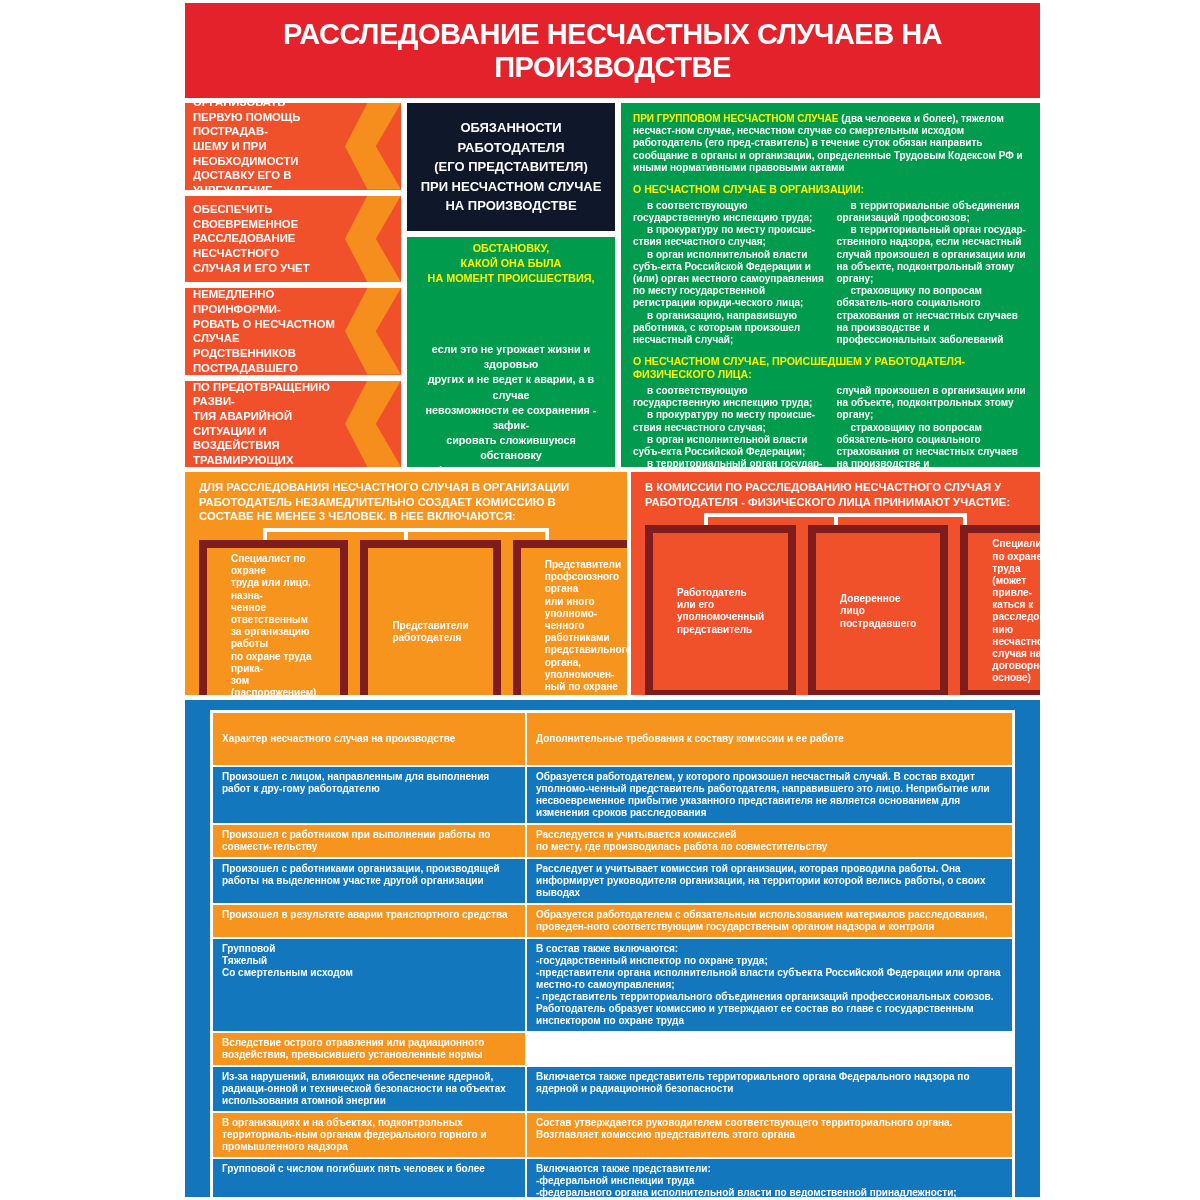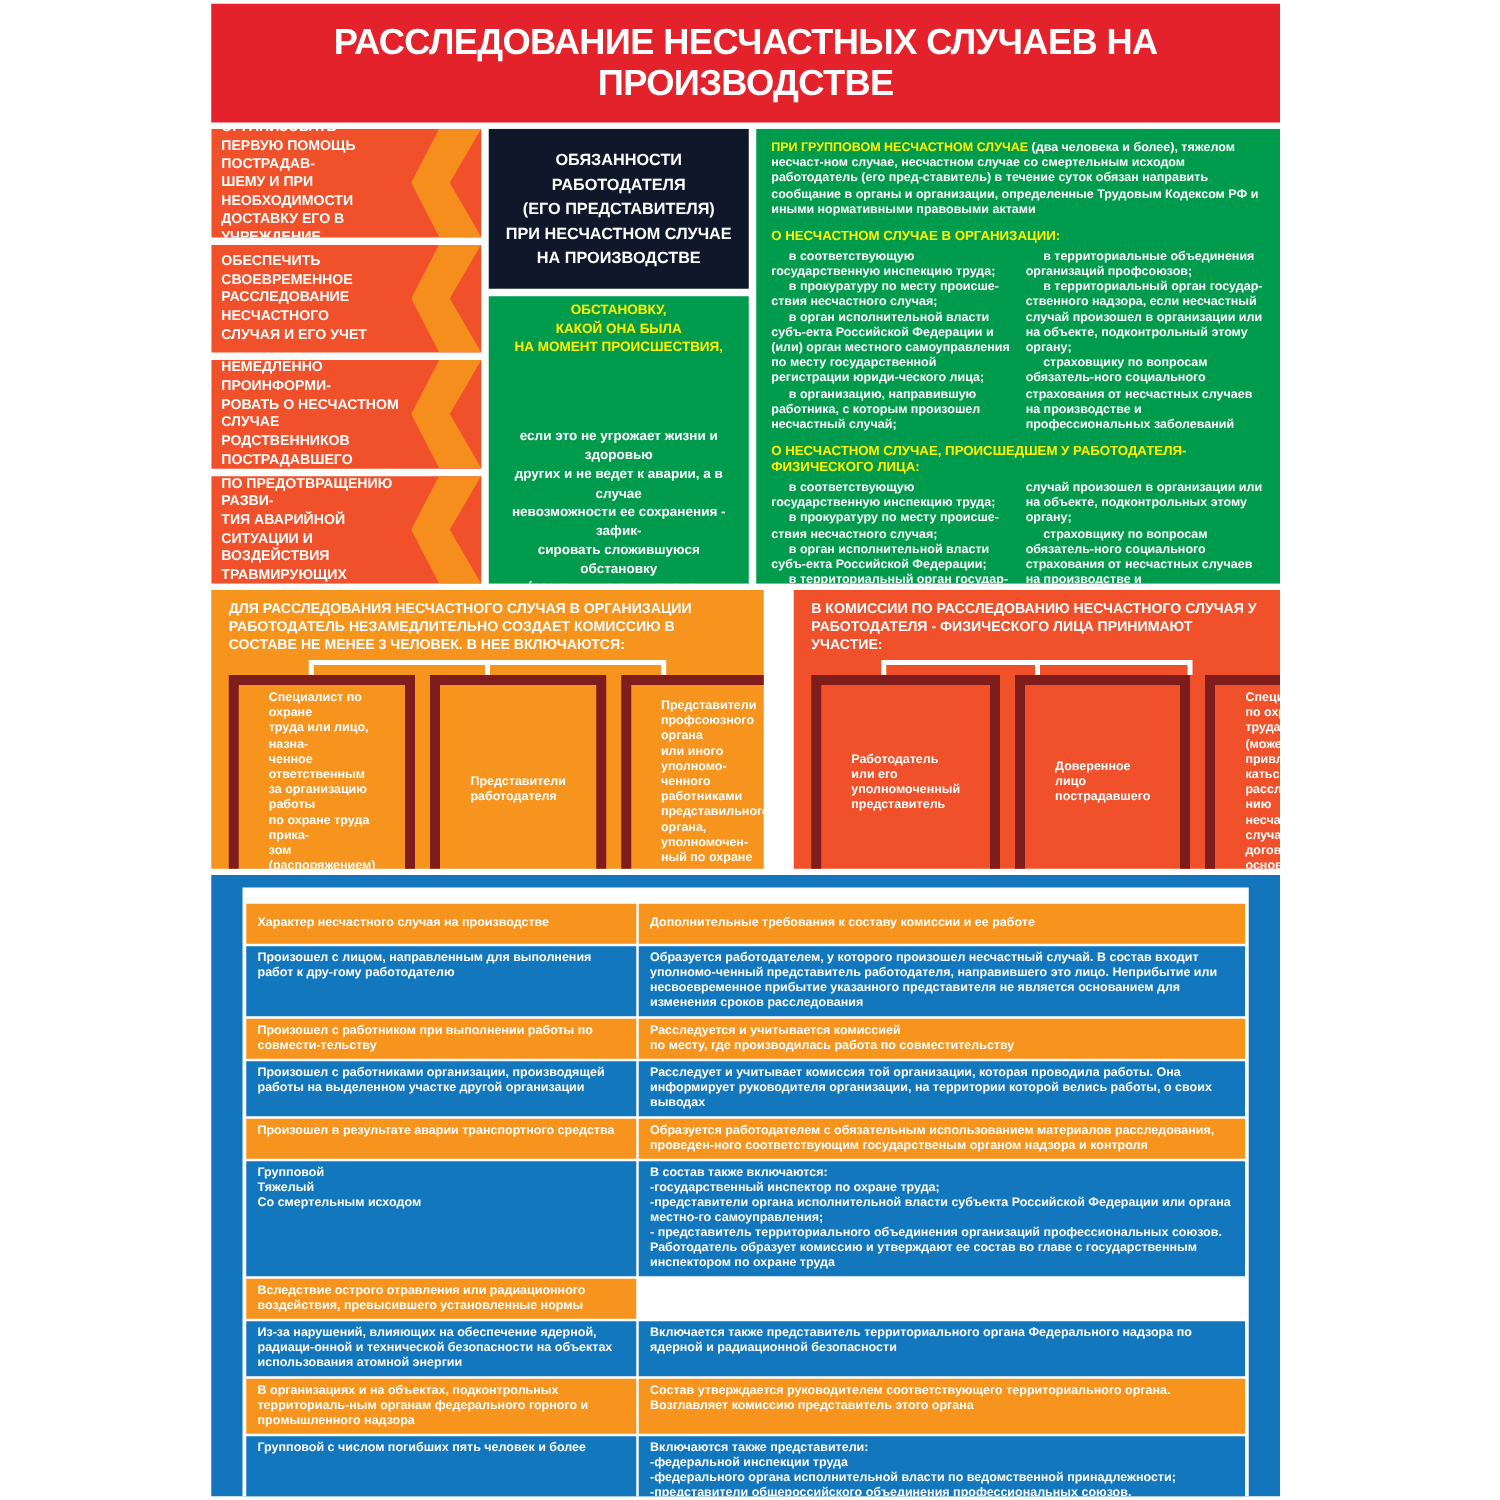--- a/index.html
+++ b/index.html
@@ -2,21 +2,21 @@
 <html lang="ru"><head>
 <meta charset="utf-8">
 <style>
   html,body{margin:0;padding:0;}
   body{
     width:1200px;height:1200px;background:#ffffff;position:relative;
     font-family:"Liberation Sans",sans-serif;font-weight:bold;
     -webkit-font-smoothing:antialiased;
   }
   .poster{
-    position:absolute;left:169px;top:3px;width:855px;height:1194px;
+    position:absolute;left:185px;top:3px;width:855px;height:1194px;
     display:flex;flex-direction:column;gap:5px;
   }
   .pre{white-space:pre-line;}
 
   
   .title-band{height:95px;background:#E4222B;display:flex;align-items:center;justify-content:center;flex:none;}
   .title-band h1{
     margin:0;color:#fff;font-size:29px;letter-spacing:-0.5px;text-align:center;
   }
 
@@ -51,21 +51,21 @@
   }
   .notify-panel .intro{margin:0;}
   .lead-yellow{color:#FFF200;}
   .gp-heading{color:#FFF200;font-size:10.6px;margin:9px 0 4px;}
   .gp-cols{display:flex;gap:12px;}
   .gp-col{flex:1;min-width:0;}
   .gitem{margin:0;text-indent:14px;}
   .gitem.no-indent{text-indent:0;}
 
   
-  .middle{height:223px;flex:none;display:flex;gap:24px;}
+  .middle{height:223px;flex:none;display:flex;gap:4px;}
   .panel{color:#fff;padding:8px 14px;overflow:hidden;}
   .panel-org{width:414px;flex:none;background:#F7941E;}
   .panel-fiz{flex:1;background:#F0512B;}
   .panel-heading{font-size:11.3px;line-height:1.3;margin:0 0 4px;}
   .connector{position:relative;height:12px;margin:0 0 0 0;}
   .connector .h{position:absolute;top:0;left:16%;right:16%;height:4px;background:#fff;}
   .connector .v{position:absolute;top:0;bottom:0;width:4px;background:#fff;}
   .connector .v1{left:calc(16% - 2px);}
   .connector .v2{left:calc(50% - 2px);}
   .connector .v3{right:calc(16% - 2px);}
@@ -76,21 +76,21 @@
   }
   .panel-note{font-size:10px;line-height:1.25;margin:7px 0 0;}
 
   
   .bottom{flex:1;background:#1375BC;padding:10px 25px 0;overflow:hidden;}
   .rtable{background:#fff;padding:3px;display:flex;flex-direction:column;gap:2px;}
   .t-row{display:grid;grid-template-columns:312px 1fr;gap:2px;}
   .cell{padding:4px 9px;color:#fff;font-size:10px;line-height:1.2;}
   .row-orange .cell{background:#F7941E;}
   .row-blue .cell{background:#1377BE;}
-  .t-head .cell{background:#F7941E;padding:10px 9px;margin-top:10px;}
+  .t-head .cell{background:#F7941E;padding:20px 9px;}
 </style>
 </head>
 <body>
 
 <div class="poster">
 
   <header class="title-band">
     <h1>РАССЛЕДОВАНИЕ НЕСЧАСТНЫХ СЛУЧАЕВ НА ПРОИЗВОДСТВЕ</h1>
   </header>
 

